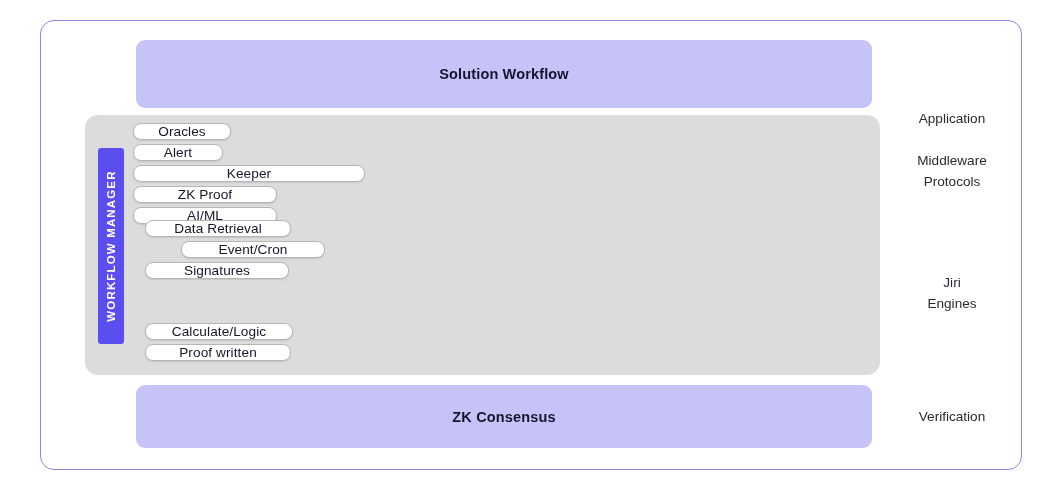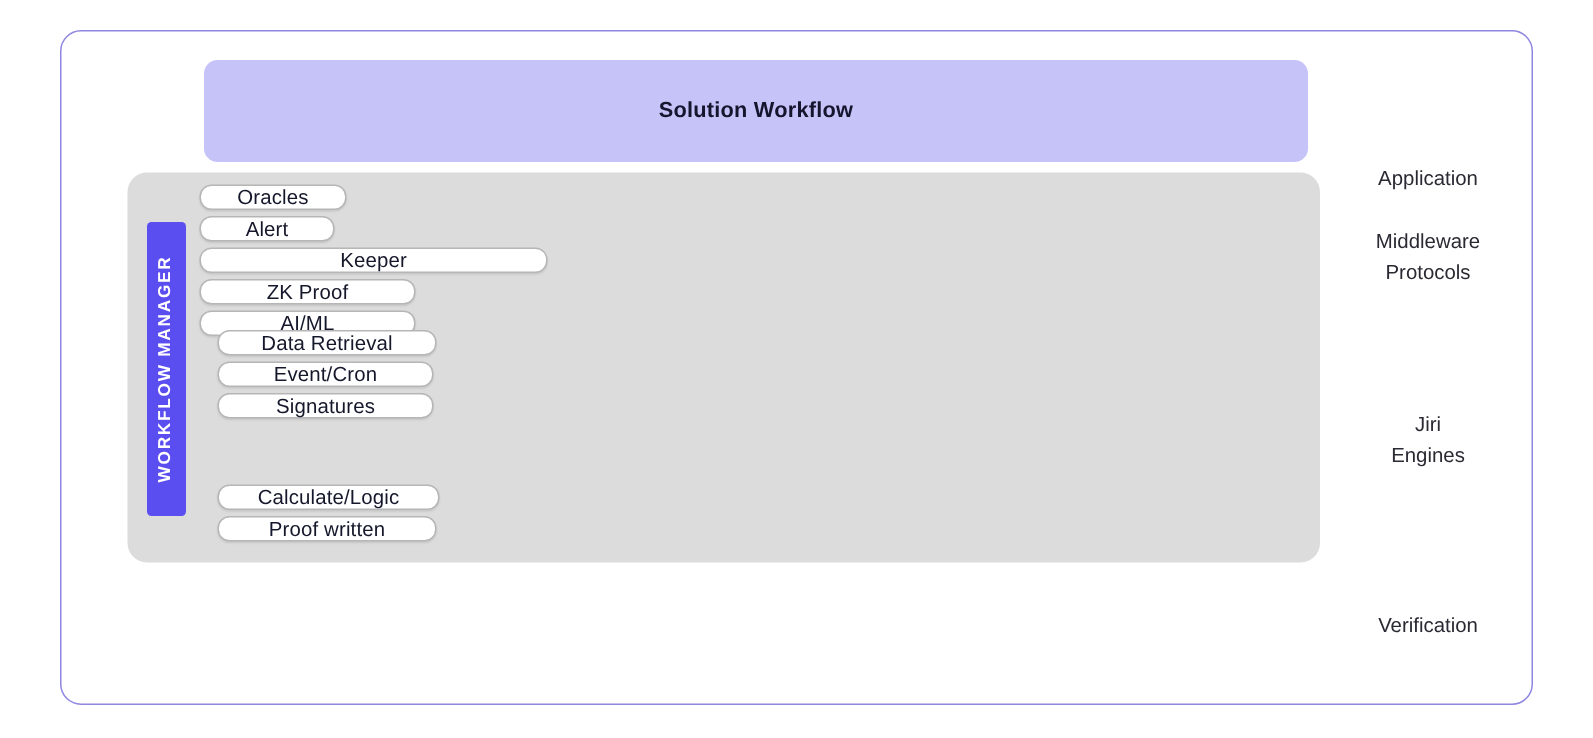--- a/index.html
+++ b/index.html
@@ -140,21 +140,21 @@
 
   
   #row-middleware .card:nth-child(1) { width: 98px; }
   #row-middleware .card:nth-child(2) { width: 90px; }
   #row-middleware .card:nth-child(3) { width: 232px; }
   #row-middleware .card:nth-child(4) { width: 144px; }
   #row-middleware .card:nth-child(5) { width: 144px; }
 
   
   #row-engines .card:nth-child(1) { width: 146px; }
-  #row-engines .card:nth-child(2) { width: 144px; }
+  #row-engines .card:nth-child(2) { width: 144px; margin-left: 36px; }
   #row-engines .card:nth-child(3) { width: 144px; }
   #row-engines .card:nth-child(4) { width: 148px; margin-top: 40px; }
   #row-engines .card:nth-child(5) { width: 146px; }
 
   
   .layer-caption {
     position: absolute;
     left: 888px;
     width: 128px;
     text-align: center;
@@ -213,20 +213,23 @@
       <span class="card-label">Signatures</span>
     </div>
     <div class="card">
       <span class="card-label">Calculate/Logic</span>
     </div>
     <div class="card">
       <span class="card-label">Proof written</span>
     </div>
   </div>
 
+  <div class="band" id="band-verification">
+    <span class="band-label">ZK Consensus</span>
+  </div>
 
   <div class="layer-caption" id="caption-application">
     <div>Application</div>
   </div>
 
   <div class="layer-caption" id="caption-middleware">
     <div>Middleware</div>
     <div>Protocols</div>
   </div>
 

